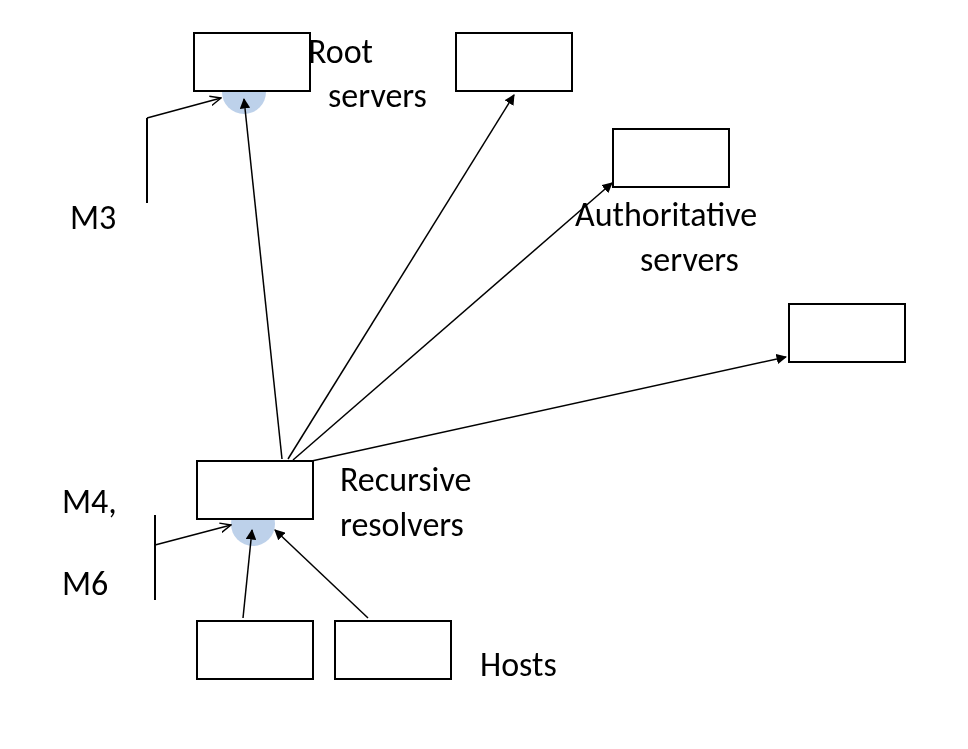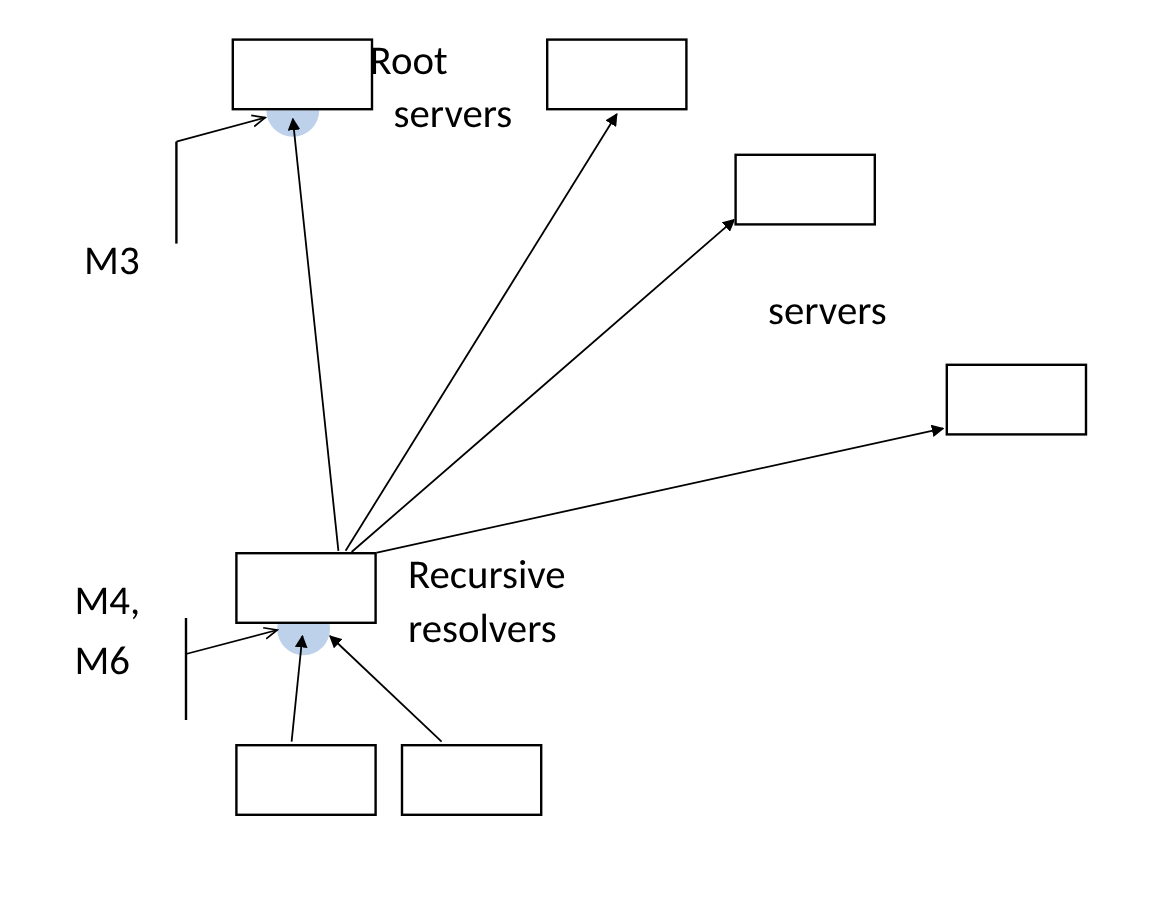--- a/index.html
+++ b/index.html
@@ -81,24 +81,26 @@
   <div class="box" style="left:455px; top:32px;  width:118px; height:60px;"></div>
   <div class="box" style="left:612px; top:128px; width:118px; height:60px;"></div>
   <div class="box" style="left:788px; top:303px; width:118px; height:60px;"></div>
   <div class="box" style="left:196px; top:460px; width:118px; height:60px;"></div>
   <div class="box" style="left:196px; top:620px; width:118px; height:60px;"></div>
   <div class="box" style="left:334px; top:620px; width:118px; height:60px;"></div>
 
   <span class="label" style="left:70px; top:156px;margin-top:42px;">M3</span>
 
   <span class="label" style="left:62px; top:482px;">M4,</span>
-  <span class="label" style="left:62px; top:532px;">M6</span>
+  <span class="label" style="left:62px; top:564px;">M6</span>
 
   <span class="label" style="left:308px; top:32px;">Root</span>
   <span class="label" style="left:328px; top:76px;">servers</span>
 
+  <span class="label" style="left:575px; top:195px;">Authoritative</span>
   <span class="label" style="left:640px; top:240px;">servers</span>
 
   <span class="label" style="left:340px; top:505px;">resolvers</span>
   <span class="label" style="left:340px; top:460px;">Recursive</span>
 
+  <span class="label" style="left:480px; top:645px;">Hosts</span>
 
 </div>
 
 </body></html>

